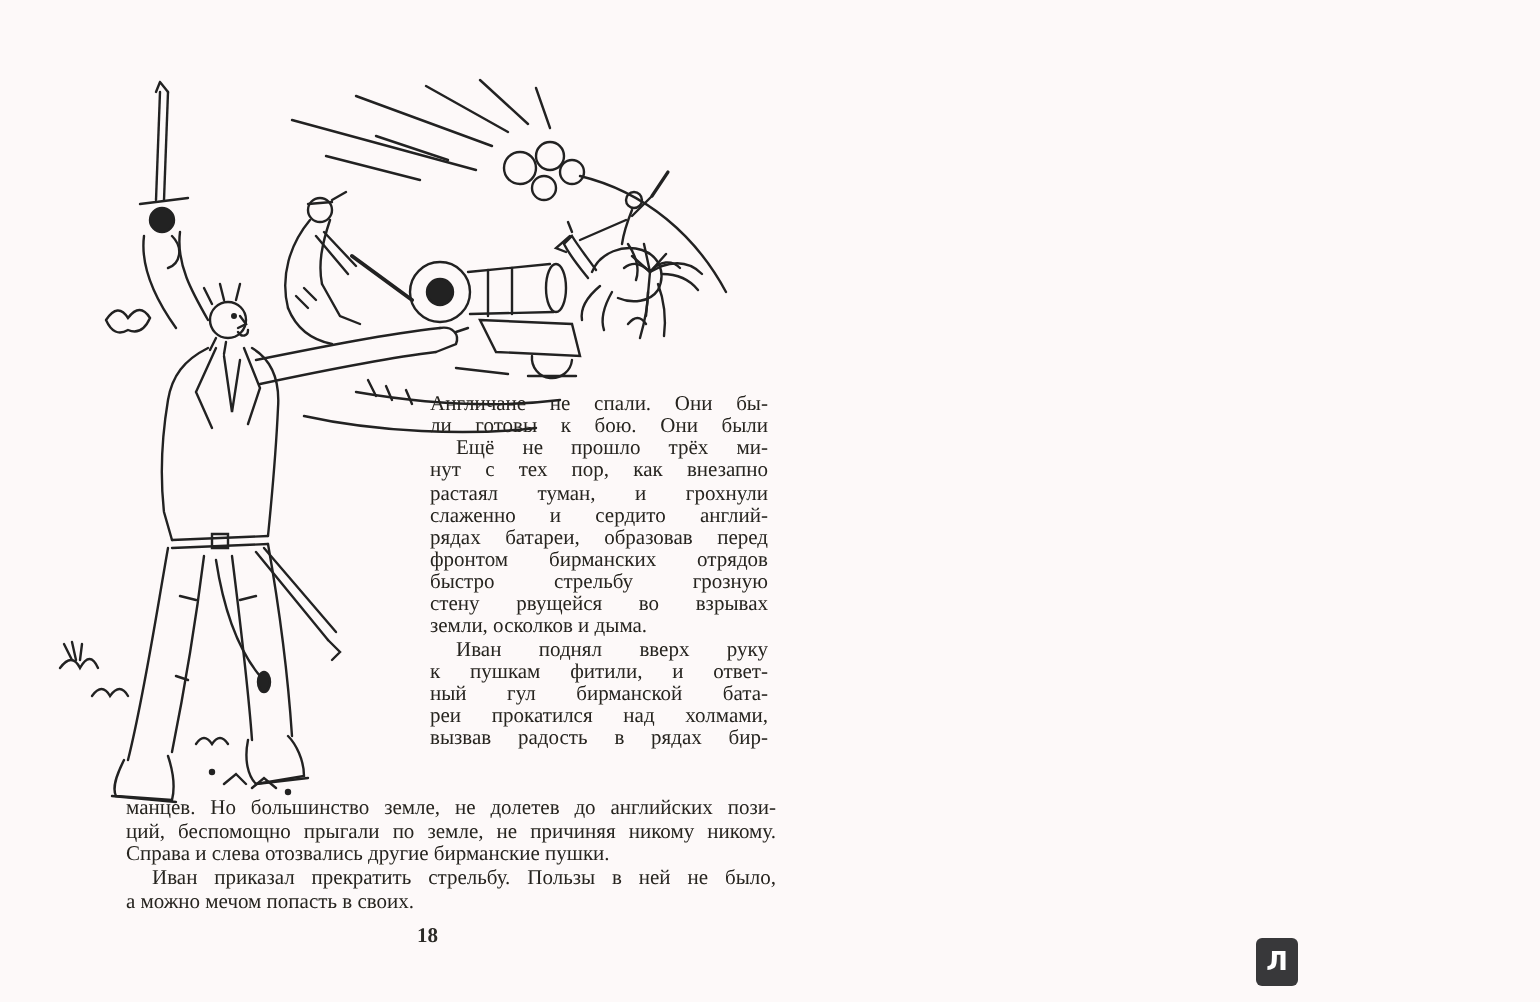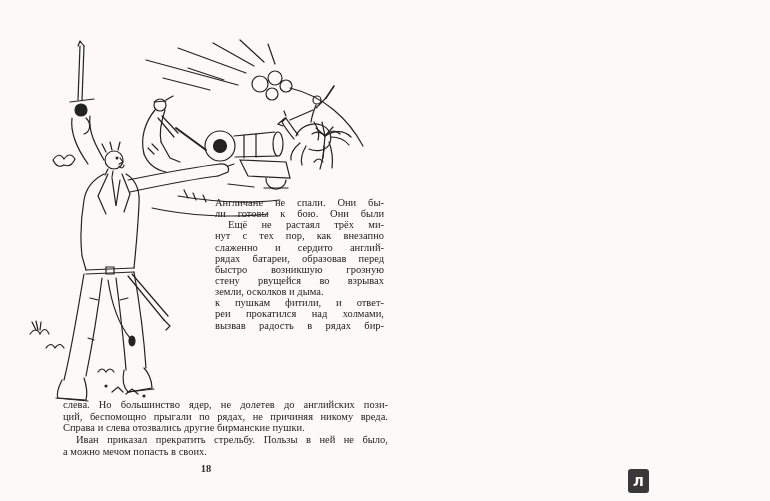--- a/index.html
+++ b/index.html
@@ -12,21 +12,21 @@
   .page{position:absolute;top:0;height:501px;}
   .illu{position:absolute;}
   .illu-left{left:28px;top:38px;width:365px;height:365px;}
   .txt{position:absolute;color:#26241f;font-size:10.5px;}
   .ln{height:11.15px;line-height:11.15px;text-align:justify;text-align-last:justify;white-space:normal;}
   .full .ln{height:11.7px;line-height:11.7px;}
   .ln.end{text-align-last:left;}
   .ln.ind{text-indent:13px;}
   .col{left:215px;top:197px;width:169px;}
   .full{left:63px;top:399px;width:325px;}
-  .pnum{position:absolute;width:26px;top:463px;text-align:center;
+  .pnum{position:absolute;width:26px;top:463px;text-align:right;
         font-size:10.5px;font-weight:600;color:#2b2a26;}
   .pnum-left{left:193px;}
   .logo{position:absolute;left:628px;top:469px;width:21px;height:24px;
         background:#38383a;border-radius:3px;display:flex;align-items:center;justify-content:center;
         cursor:pointer;}
   .logo span{color:#ffffff;font-family:"DejaVu Sans","Liberation Sans",sans-serif;
         font-weight:bold;font-size:13px;line-height:13px;}
   svg *{vector-effect:non-scaling-stroke;}
 </style>
 </head>
@@ -154,36 +154,40 @@
         <path d="M297,98 C292,93 288,93 284,96"></path>
           <path d="M297,98 C302,92 308,92 312,96"></path>
         <path d="M286,124 q5,-6 9,0"></path>
       </g>
     </svg>
 
     <div class="txt col">
 
     <div class="ln">Англичане не спали. Они бы-</div>
         <div class="ln">ли готовы к бою. Они были</div>
-        <div class="ln ind">Ещё не растаял трёх ми-</div>
+        <div class="ln ind">Ещё не прошло трёх ми-</div>
         <div class="ln">нут с тех пор, как внезапно</div>
+        <div class="ln">растаял туман, и грохнули</div>
         <div class="ln">слаженно и сердито англий-</div>
         <div class="ln">рядах батареи, образовав перед</div>
-        <div class="ln">быстро возникшую грозную</div>
+        <div class="ln">фронтом бирманских отрядов</div>
+        <div class="ln">быстро стрельбу грозную</div>
         <div class="ln">стену рвущейся во взрывах</div>
         <div class="ln end">земли, осколков и дыма.</div>
+        <div class="ln ind">Иван поднял вверх руку</div>
         <div class="ln">к пушкам фитили, и ответ-</div>
+        <div class="ln">ный гул бирманской бата-</div>
         <div class="ln">реи прокатился над холмами,</div>
         <div class="ln">вызвав радость в рядах бир-</div>
       </div>
 
     <div class="txt full">
 
-    <div class="ln">слева. Но большинство ядер, не долетев до английских пози-</div>
-        <div class="ln">ций, беспомощно прыгали по рядах, не причиняя никому вреда.</div>
+    <div class="ln">манцев. Но большинство земле, не долетев до английских пози-</div>
+        <div class="ln">ций, беспомощно прыгали по земле, не причиняя никому никому.</div>
         <div class="ln end">Справа и слева отозвались другие бирманские пушки.</div>
         <div class="ln ind">Иван приказал прекратить стрельбу. Пользы в ней не было,</div>
         <div class="ln end">а можно мечом попасть в своих.</div>
       </div>
 
     <div class="pnum pnum-left">18</div>
   </section>
 
   <section class="page" style="left:395px;width:375px;">
     

